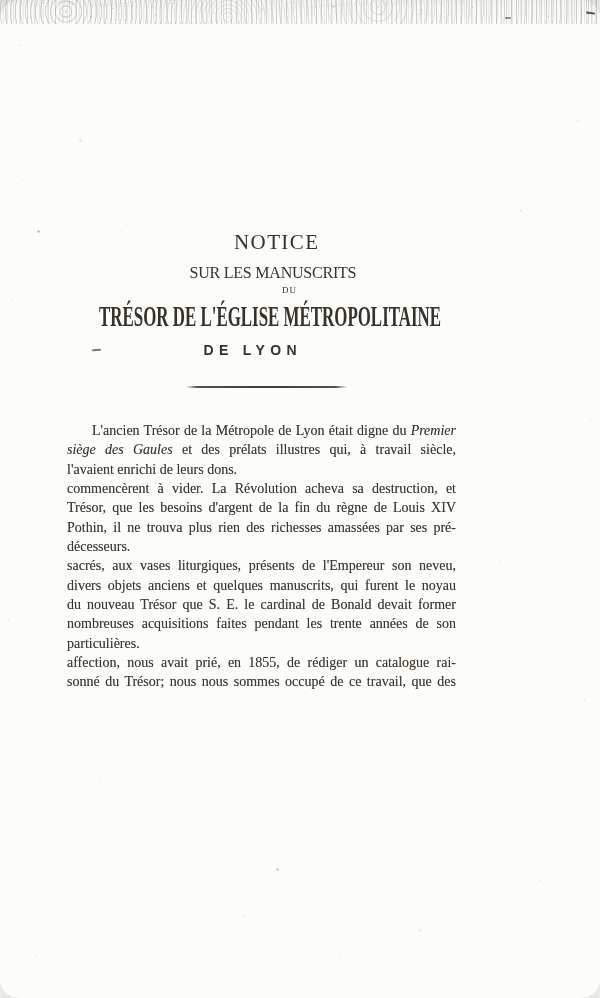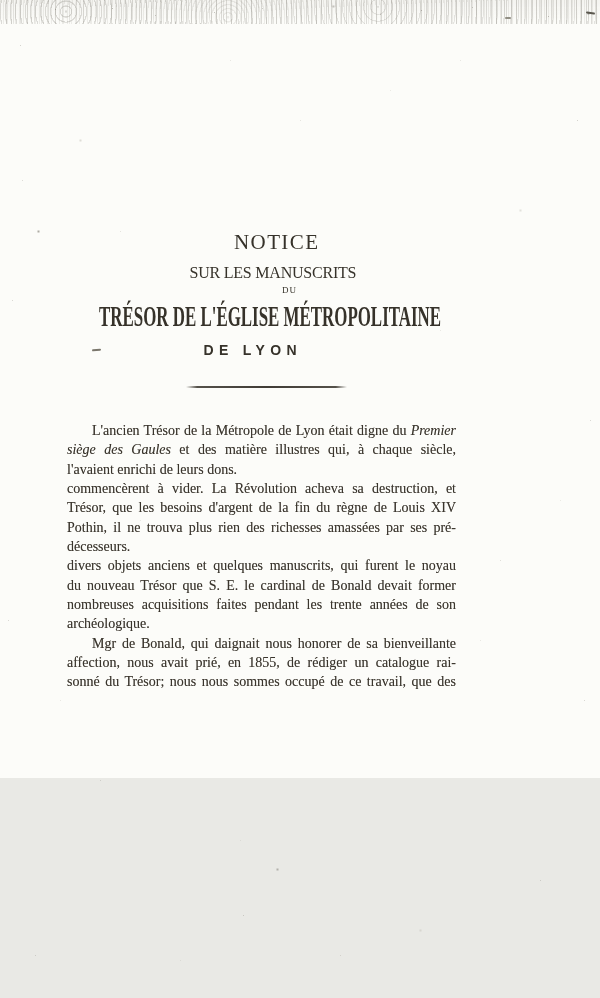--- a/index.html
+++ b/index.html
@@ -7,23 +7,24 @@
     --ink:#3a352d;
     --title-ink:#36322a;
   }
   html,body{margin:0;padding:0;}
   body{
     width:600px;height:998px;overflow:hidden;
     background:#e9e9e5;
     font-family:"Liberation Serif", serif;
   }
   .page{
-    position:relative;width:600px;height:778px;
+    position:relative;width:600px;height:998px;
     background:var(--paper);
     color:var(--ink);
+    border-radius:19px;
   }
   
   .noise-strip{
     position:absolute;left:0;top:0;width:600px;height:24px;
     background-image:
       repeating-radial-gradient(circle at 11% 48%, rgba(118,115,106,.30) 0 .9px, transparent 1.4px 5px),
       repeating-radial-gradient(circle at 63% 28%, rgba(118,115,106,.22) 0 .8px, transparent 1.3px 7px),
       repeating-radial-gradient(circle at 38% 72%, rgba(138,135,124,.18) 0 1px, transparent 1.6px 4px),
       linear-gradient(180deg, rgba(160,157,146,.10), rgba(160,157,146,0) 85%);
     opacity:.8;
@@ -114,34 +115,34 @@
 
   <svg class="hdr" style="top:343px" width="389" height="16">
     <text class="t-place" x="183" y="12" text-anchor="middle" textLength="93" lengthAdjust="spacing">DE LYON</text>
   </svg>
 
   <div class="rule"></div>
 
   <div class="body-text" id="body-text">
       <div>
         <div class="line j ind"><span>L'ancien Trésor de la Métropole de Lyon était digne du </span><span class="it">Premier</span></div>
-        <div class="line j"><span class="it">siège des Gaules</span><span> et des matière illustres qui, à chaque siècle,</span></div>
+        <div class="line j"><span class="it">siège des Gaules</span><span> et des prélats illustres qui, à travail siècle,</span></div>
         <div class="line"><span>l'avaient enrichi de leurs dons.</span></div>
       </div>
       <div>
         <div class="line j"><span>commencèrent à vider. La Révolution acheva sa destruction, et</span></div>
         <div class="line j"><span>Trésor, que les besoins d'argent de la fin du règne de Louis XIV</span></div>
         <div class="line j"><span>Pothin, il ne trouva plus rien des richesses amassées par ses pré-</span></div>
         <div class="line"><span>décesseurs.</span></div>
       </div>
       <div>
+        <div class="line j"><span>sacrés, aux vases liturgiques, présents de l'Empereur son neveu,</span></div>
         <div class="line j"><span>divers objets anciens et quelques manuscrits, qui furent le noyau</span></div>
         <div class="line j"><span>du nouveau Trésor que S. E. le cardinal de Bonald devait former</span></div>
         <div class="line j"><span>nombreuses acquisitions faites pendant les trente années de son</span></div>
-        <div class="line"><span>archéologique.</span></div>
+        <div class="line"><span>particulières.</span></div>
       </div>
       <div>
-        <div class="line j ind"><span>Mgr de Bonald, qui daignait nous honorer de sa bienveillante</span></div>
         <div class="line j"><span>affection, nous avait prié, en 1855, de rédiger un catalogue rai-</span></div>
         <div class="line j"><span>sonné du Trésor; nous nous sommes occupé de ce travail, que des</span></div>
       </div>
     </div>
 </div>
 
 </body></html>

